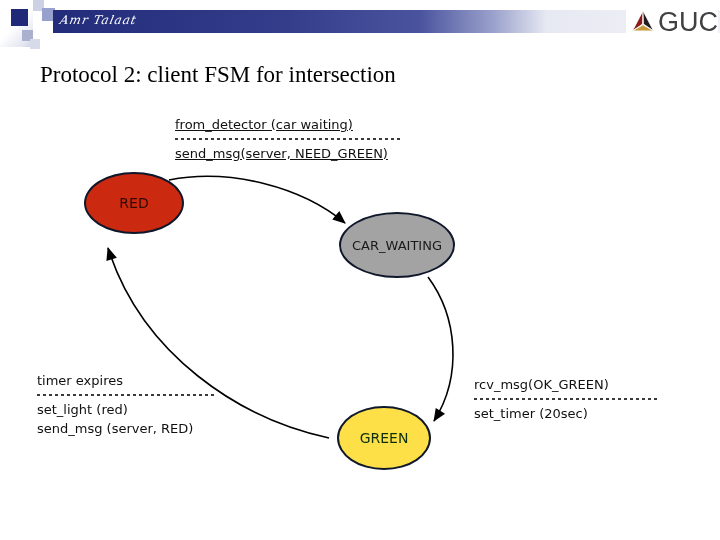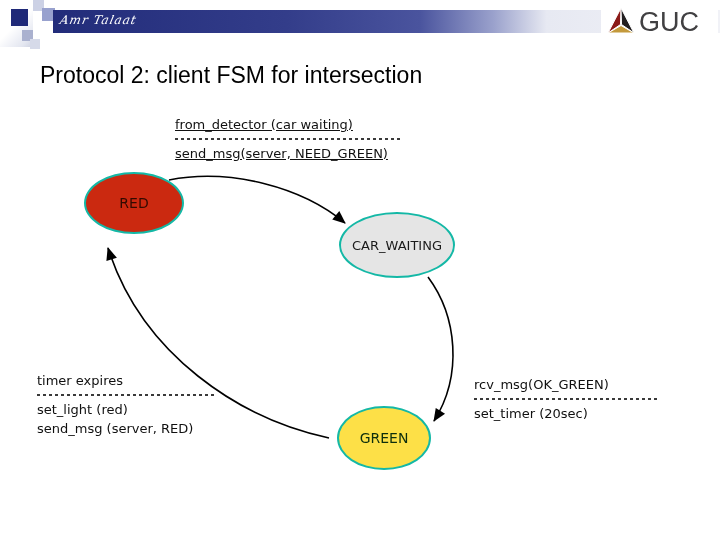--- a/index.html
+++ b/index.html
@@ -21,43 +21,43 @@
   .title-bar{
     position:absolute;left:53px;top:10px;width:667px;height:23px;
     background:linear-gradient(to right,#222c7a 0%,#333d8a 35%,#4a549e 55%,#9aa1cc 66%,#e7e9f2 74%,#f1f2f7 100%);
   }
   .signature{
     position:absolute;left:60px;top:13px;color:#ffffff;
     font-family:"DejaVu Serif",serif;font-style:italic;font-size:12px;
     transform:skewX(-12deg);letter-spacing:1px;
   }
   .logo-box{
-    position:absolute;right:2px;top:0;width:117px;height:44px;background:#ffffff;
+    position:absolute;right:2px;top:0;width:92px;height:44px;background:#ffffff;
     display:flex;align-items:center;justify-content:flex-start;
   }
   .logo-box svg{margin-left:4px;}
   .logo-text{
     font-family:"Liberation Sans",sans-serif;font-size:27px;color:#414042;
     margin-left:2px;letter-spacing:0px;
   }
   
   .page-title{
     position:absolute;left:40px;top:62px;margin:0;
-    font-family:Liberation Sans, sans-serif;font-weight:400;
+    font-family:Liberation Serif, serif;font-weight:400;
     font-size:23px;color:#000000;
   }
   
   .edges{position:absolute;left:0;top:0;width:720px;height:540px;}
   .state{
-    position:absolute;border:2px solid #14b8a6;border-radius:50%;
+    position:absolute;border:2px solid #0f172a;border-radius:50%;
     display:flex;align-items:center;justify-content:center;
     font-size:14px;color:#1a1a1a;box-sizing:border-box;
   }
   .state-red{left:84px;top:172px;width:100px;height:62px;background:#cb2910;color:#330a00;}
-  .state-carwaiting{left:339px;top:212px;width:116px;height:66px;background:#e5e5e5;font-size:13px;}
+  .state-carwaiting{left:339px;top:212px;width:116px;height:66px;background:#a3a3a3;font-size:13px;}
   .state-green{left:337px;top:406px;width:94px;height:64px;background:#fde047;color:#0d2e0d;}
   .tlabel{
     position:absolute;font-size:13px;color:#101010;line-height:17px;white-space:nowrap;
   }
   .tlabel .actions{line-height:19px;}
   .dash-sep{
     height:2px;margin:5px 0 4px 0;
     background:repeating-linear-gradient(90deg,#3a3a3a 0 3px,transparent 3px 6px);
   }
   .tlabel-a{left:175px;top:116px;text-decoration:underline;}

